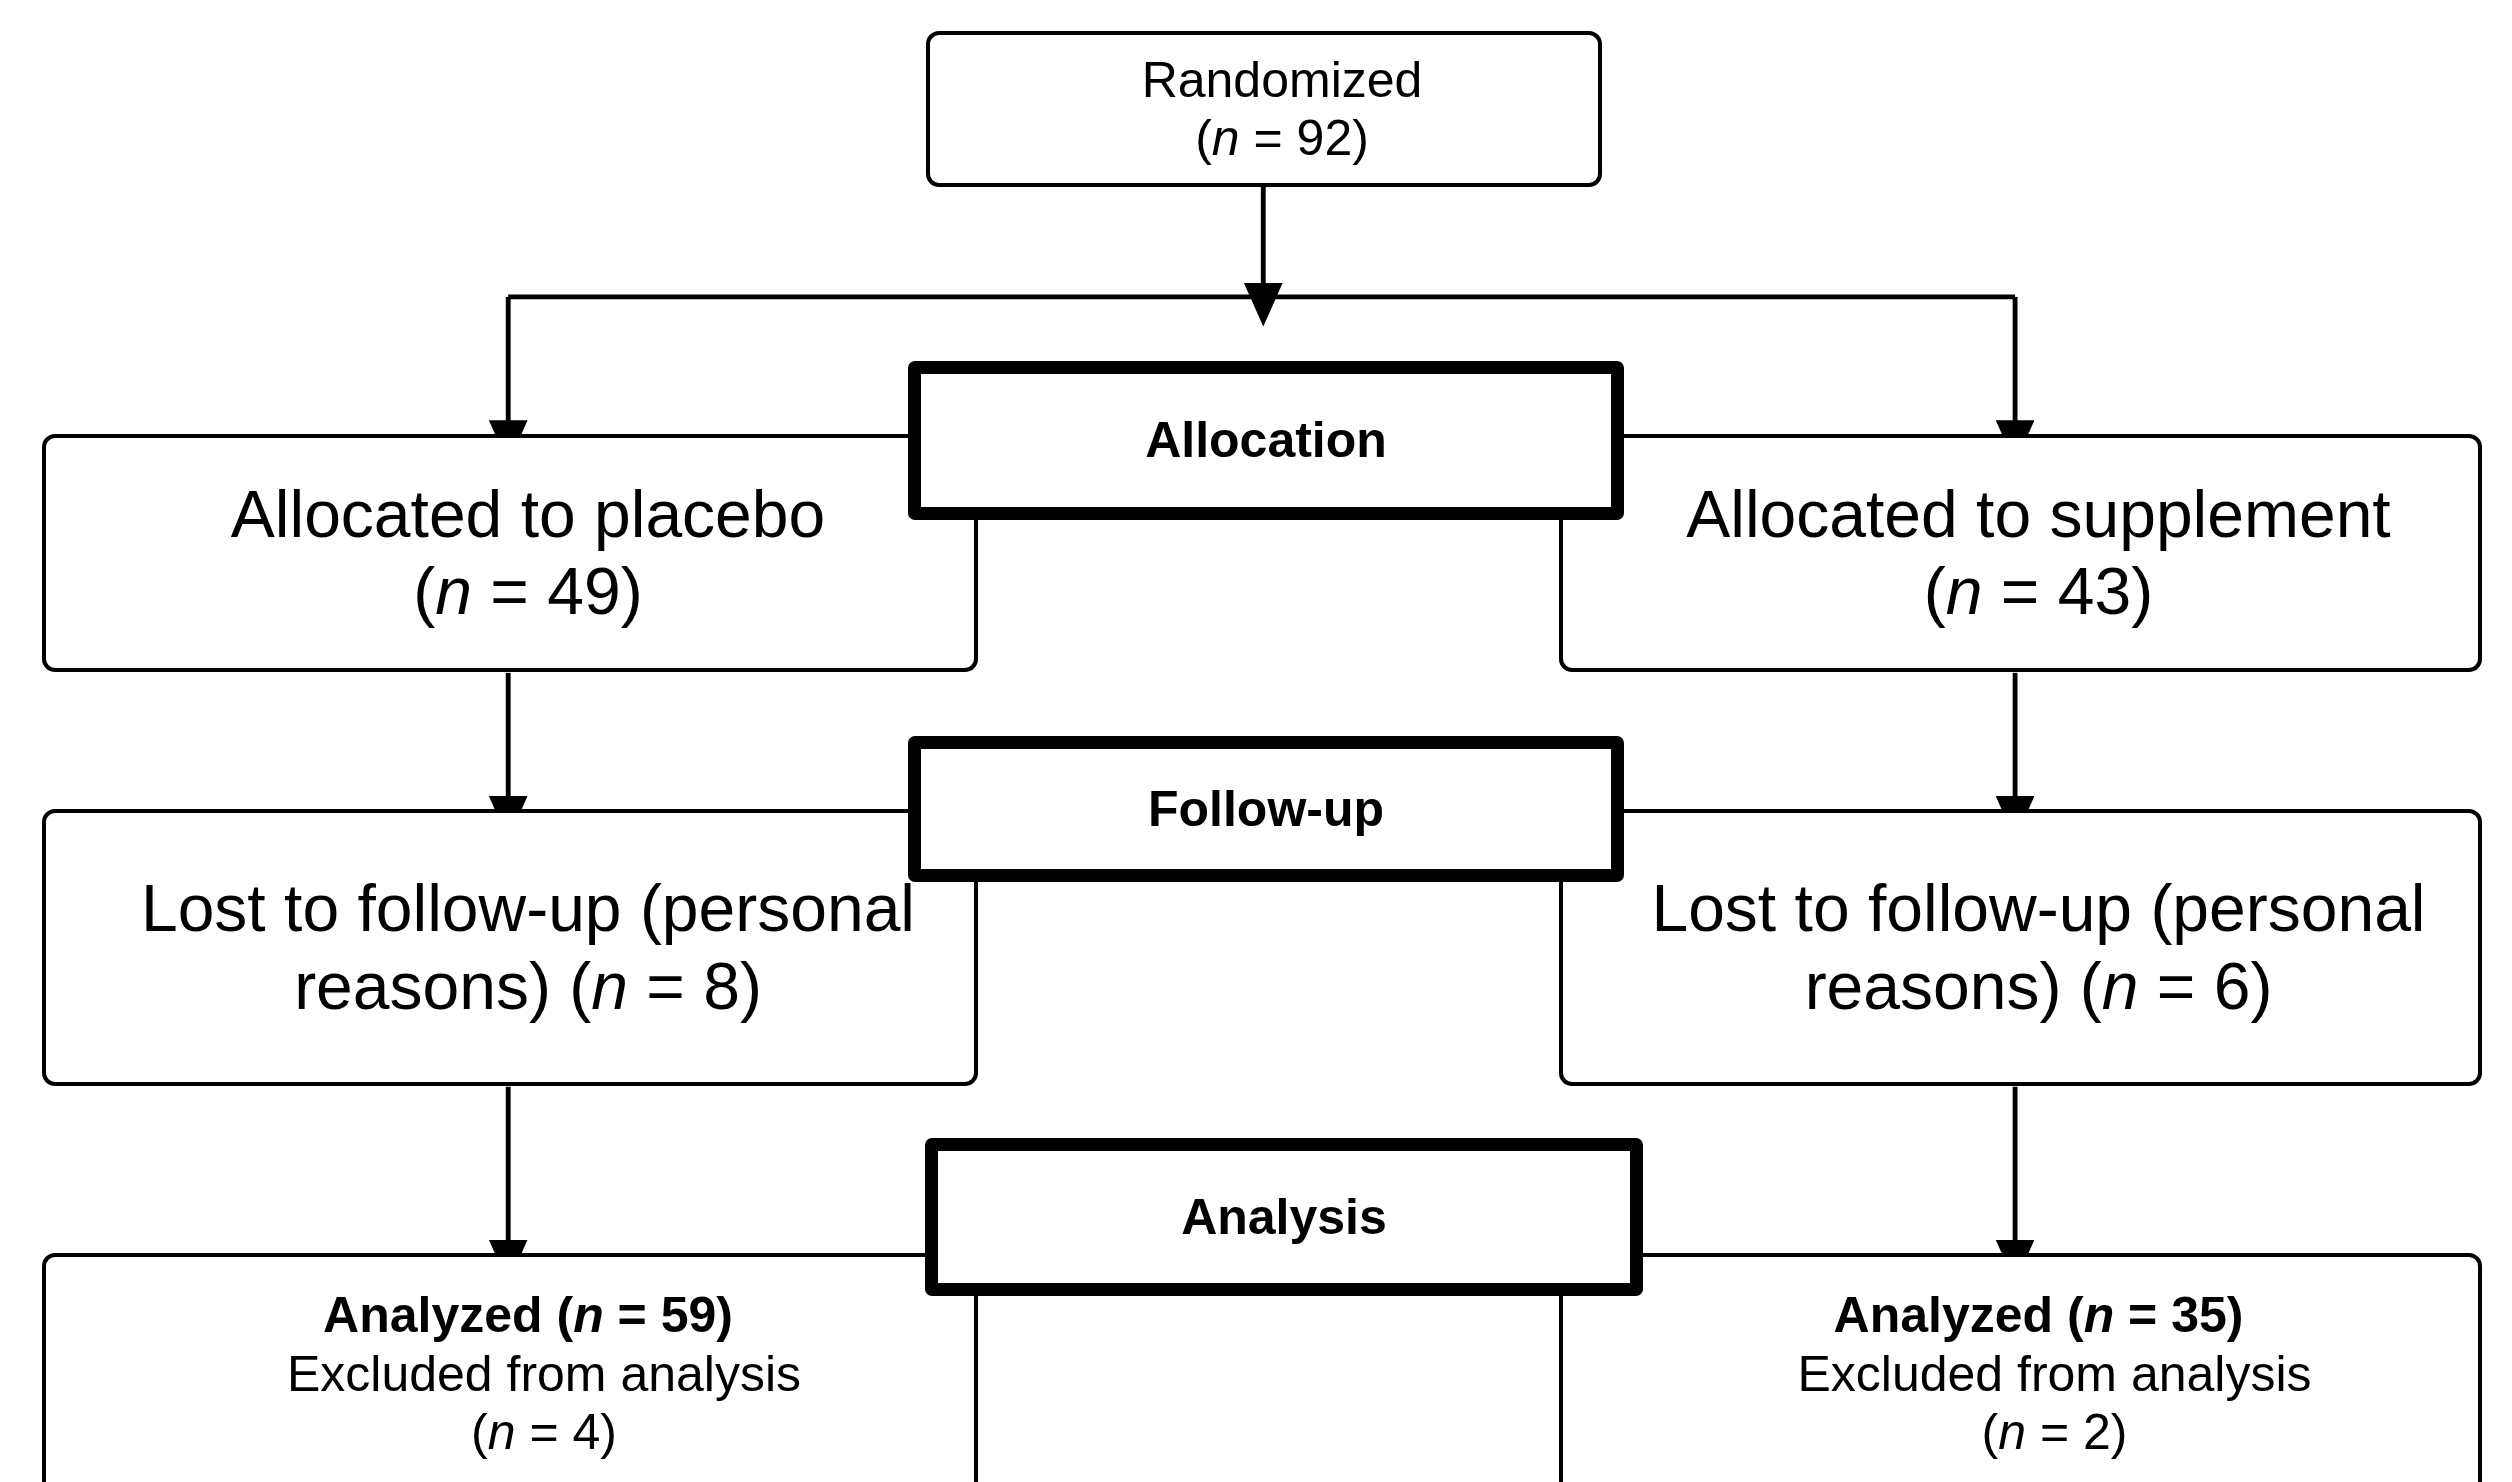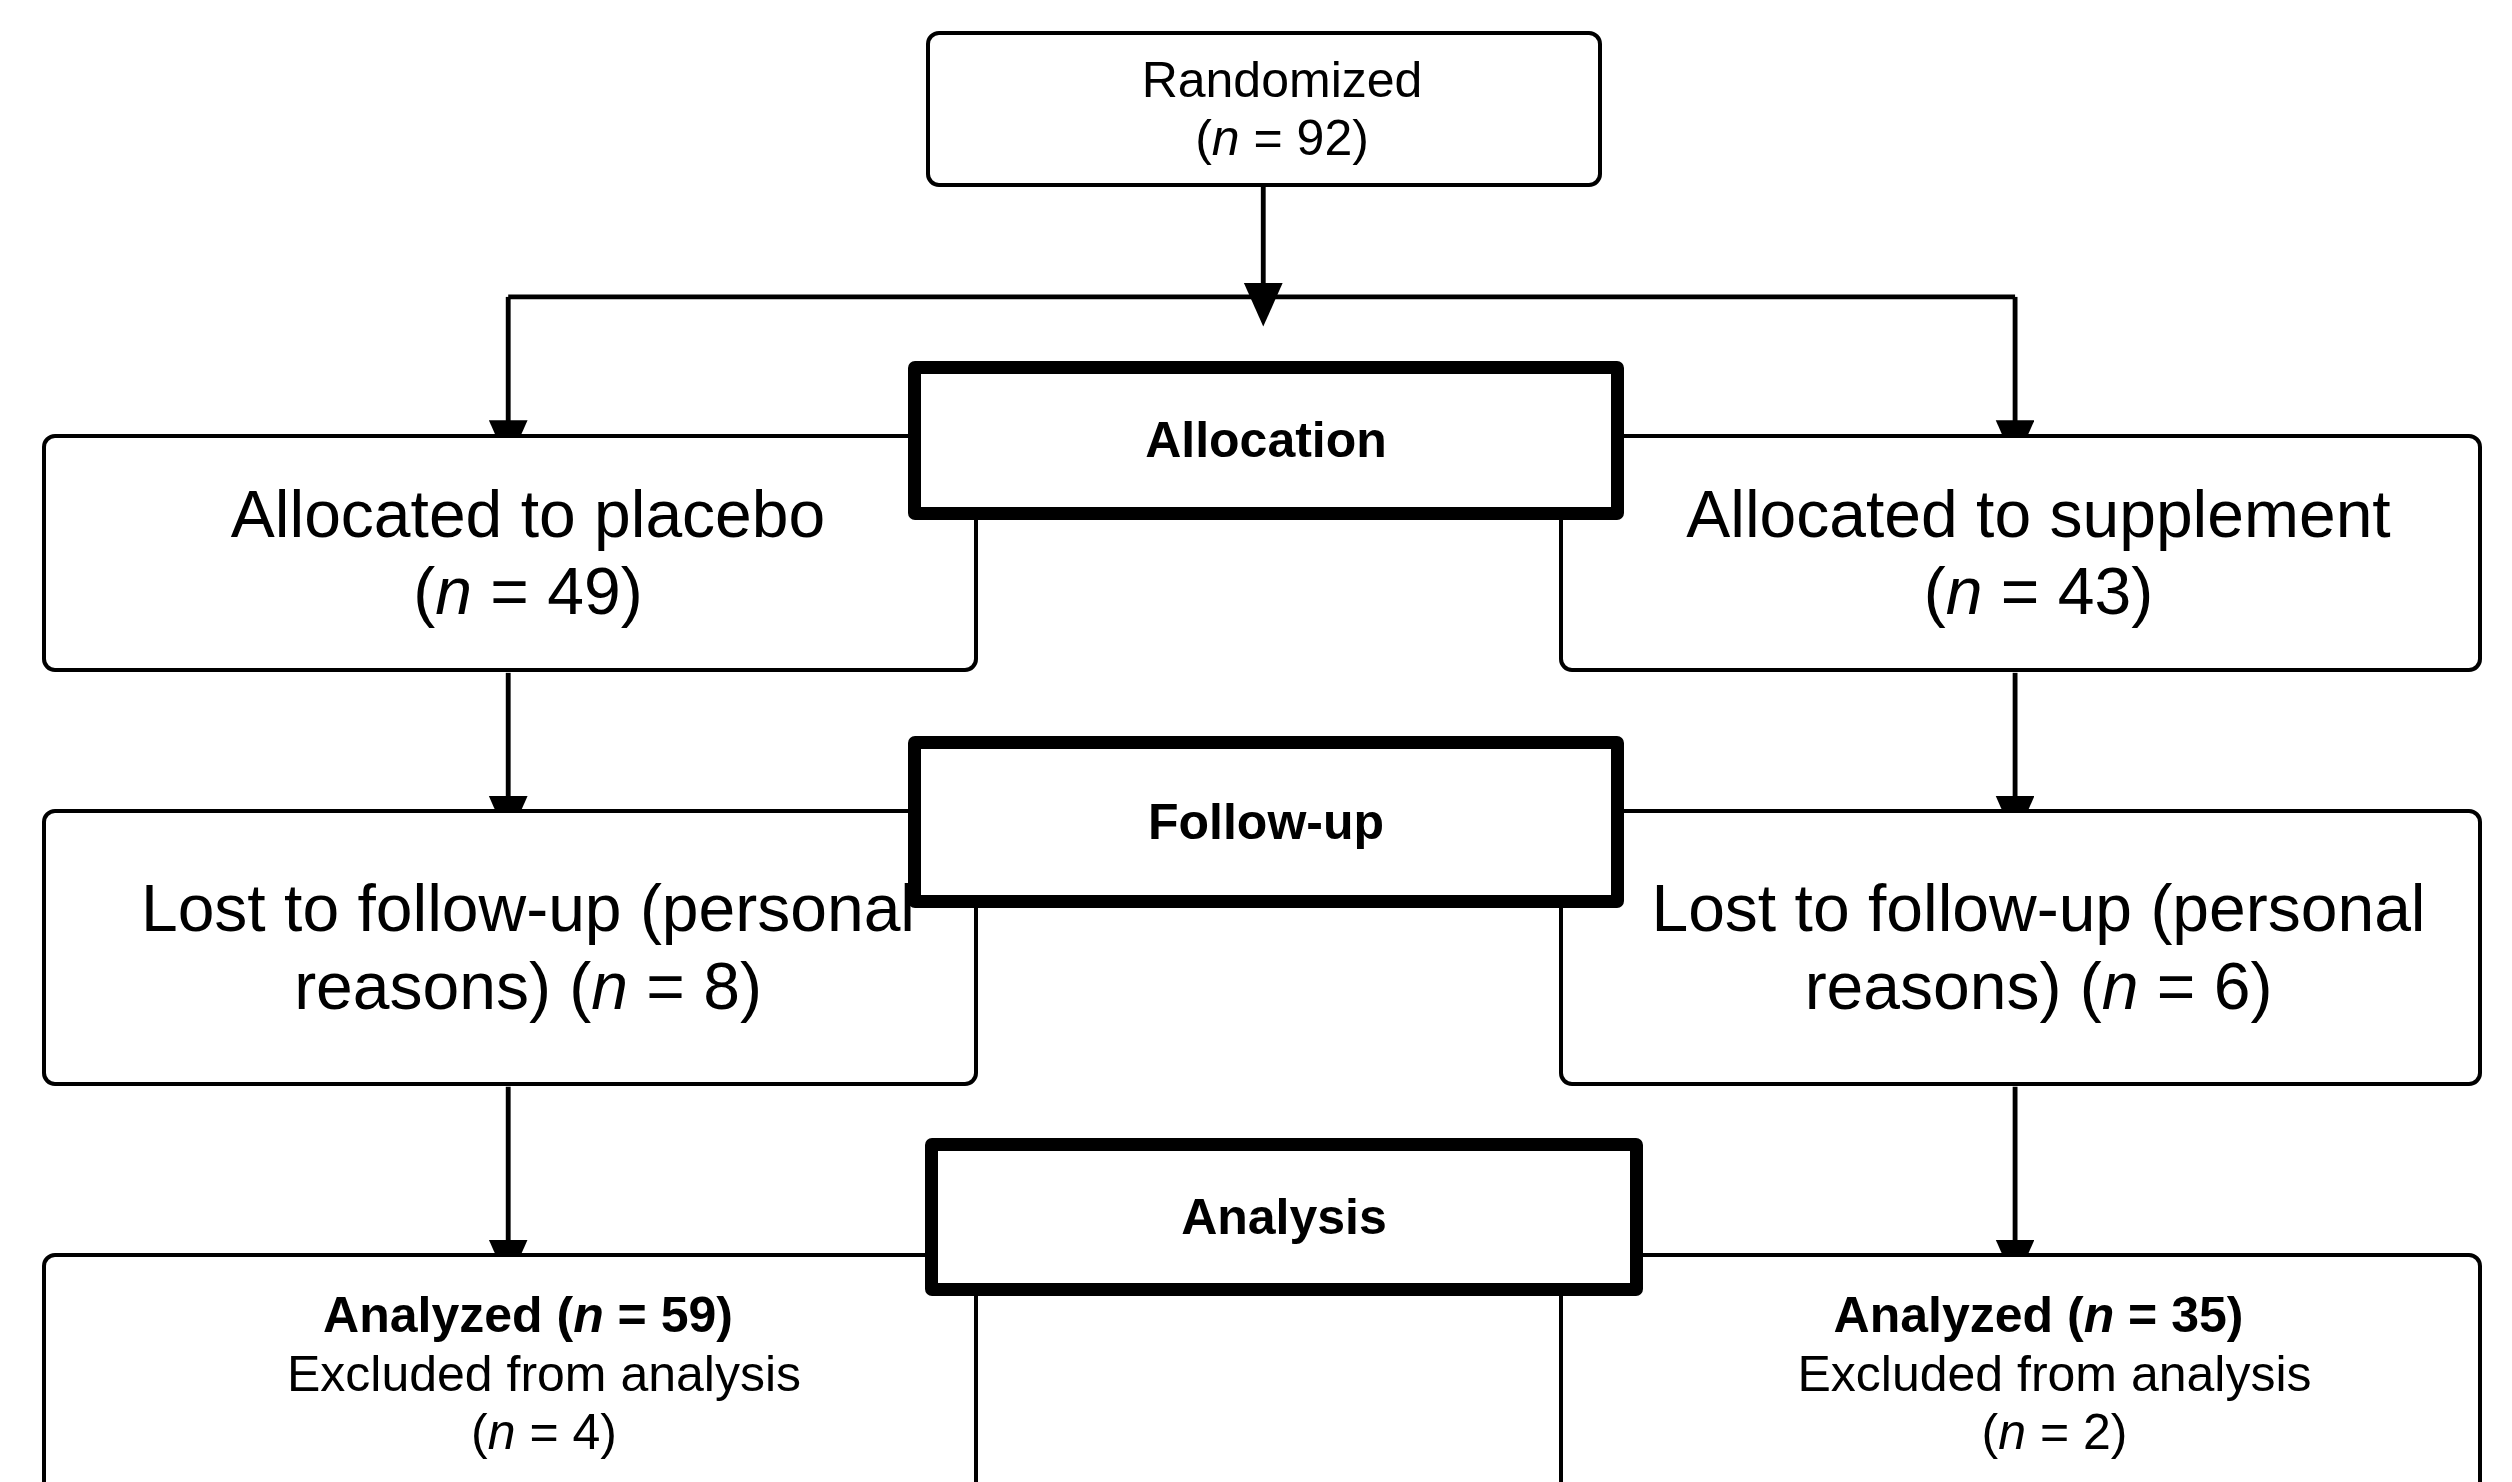--- a/index.html
+++ b/index.html
@@ -59,21 +59,21 @@
 
   
   #node-randomized   { left: 926px; top: 31px;   width: 676px;  height: 156px; }
 
   #node-alloc-left   { left: 42px;   top: 434px;  width: 936px; height: 238px; }
   #node-alloc-right  { left: 1559px; top: 434px;  width: 923px; height: 238px; }
   #stage-allocation  { left: 908px; top: 361px;  width: 716px;  height: 159px; }
 
   #node-fu-left      { left: 42px;   top: 809px; width: 936px; height: 277px; }
   #node-fu-right     { left: 1559px; top: 809px; width: 923px; height: 277px; }
-  #stage-followup    { left: 908px; top: 736px;  width: 716px;  height: 172px; }
+  #stage-followup    { left: 908px; top: 736px;  width: 716px;  height: 146px; }
 
   #node-ana-left     { left: 42px;   top: 1253px; width: 936px; height: 242px; }
   #node-ana-right    { left: 1559px; top: 1253px; width: 923px; height: 242px; }
   #stage-analysis    { left: 925px; top: 1138px; width: 718px;  height: 158px; }
 </style>
 </head>
 <body>
 
 <div id="diagram">
 

